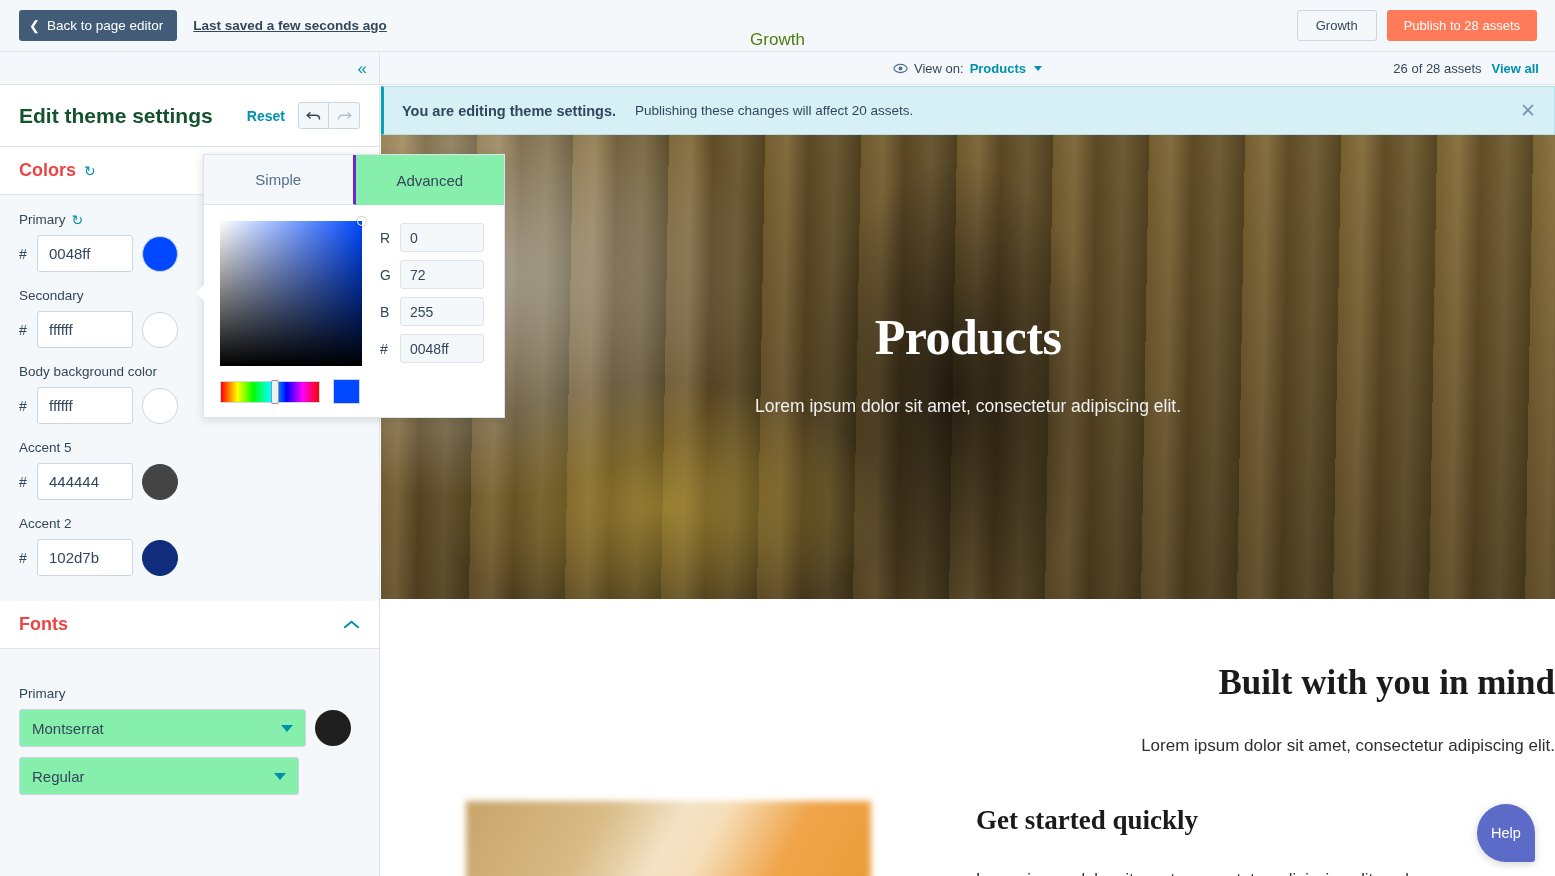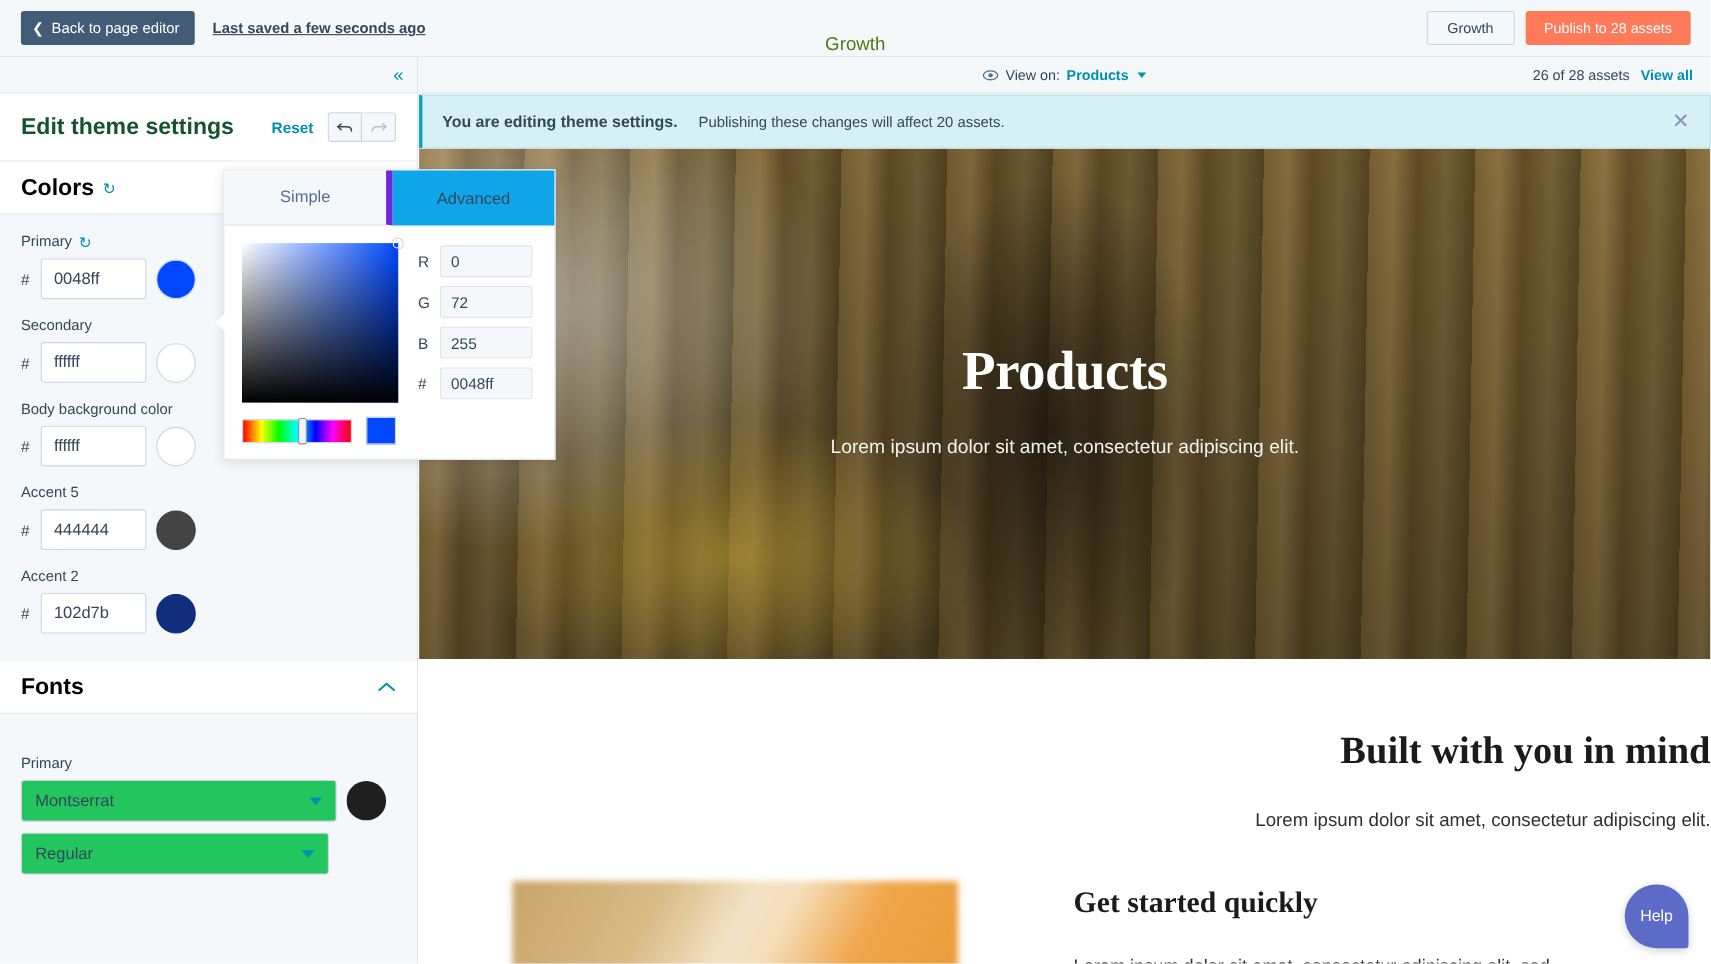--- a/index.html
+++ b/index.html
@@ -152,21 +152,21 @@
   .redo-btn { border-radius: 0 3px 3px 0; border-left: none; color: #b0c1d4; }
 
   
   .section-head {
     height: 48px; display: flex; align-items: center;
     padding: 0 19px; gap: 8px;
     border-bottom: 1px solid #dfe3eb;
     background: #f5f8fa;
   }
   .section-head.white { background: #ffffff; }
-  .section-title { font-size: 21px; font-weight: bold; color: #000000; }
+  .section-title { font-size: 18px; font-weight: bold; color: #ef4444; }
   .refresh-icon { color: #0091ae; font-size: 14px; line-height: 1; }
   .chev-up { margin-left: auto; color: #0091ae; font-size: 14px; line-height: 1; }
 
   .field-group { padding: 17px 19px 0 19px; }
   .field-label { font-size: 13.5px; color: #33475b; margin-bottom: 8px; display: flex; align-items: center; gap: 6px; }
   .field-row { display: flex; align-items: center; gap: 9px; }
   .hash { font-size: 14px; color: #33475b; width: 9px; }
   .hex-input {
     width: 96px; height: 37px;
     border: 1px solid #cbd6e2; border-radius: 3px;
@@ -178,21 +178,21 @@
   .swatch {
     width: 36px; height: 36px; border-radius: 50%;
     border: 1px solid #cbd6e2; cursor: pointer; flex: none;
   }
 
   
   .fonts-block { margin-top: 20px; }
   .select-row { display: flex; align-items: center; gap: 9px; margin-bottom: 10px; }
   .select-box {
     height: 38px; border: 1px solid #cbd6e2; border-radius: 3px;
-    background: #22c55e; display: flex; align-items: center;
+    background: #86efac; display: flex; align-items: center;
     padding: 12px 12px; font-size: 15px; color: #33475b;
     cursor: pointer; position: relative;
   }
   .select-box .sel-caret {
     margin-left: auto;
     width: 0; height: 0;
     border-left: 6px solid transparent;
     border-right: 6px solid transparent;
     border-top: 7px solid #0091ae;
   }
@@ -329,23 +329,23 @@
     border-right: 9px solid #ffffff;
     z-index: 61;
   }
   .picker-tabs { display: flex; height: 50px; }
   .ptab {
     flex: 1; display: flex; align-items: center; justify-content: center;
     font-size: 15px; cursor: pointer;
   }
   .ptab.inactive {
     background: #f5f8fa; color: #516f90;
-    border-right: 6px solid #6d28d9; border-bottom: 1px solid #dfe3eb;
-  }
-  .ptab.active { background: #0ea5e9; color: #33475b; }
+    border-right: 3px solid #6d28d9; border-bottom: 1px solid #dfe3eb;
+  }
+  .ptab.active { background: #86efac; color: #33475b; }
 
   .picker-body { display: flex; padding: 16px; gap: 18px; }
   .picker-left { width: 142px; }
   .sat-box {
     position: relative;
     width: 142px; height: 145px;
     background:
       linear-gradient(to top, #000000, rgba(0,0,0,0)),
       linear-gradient(to right, #ffffff, #0048ff);
   }

